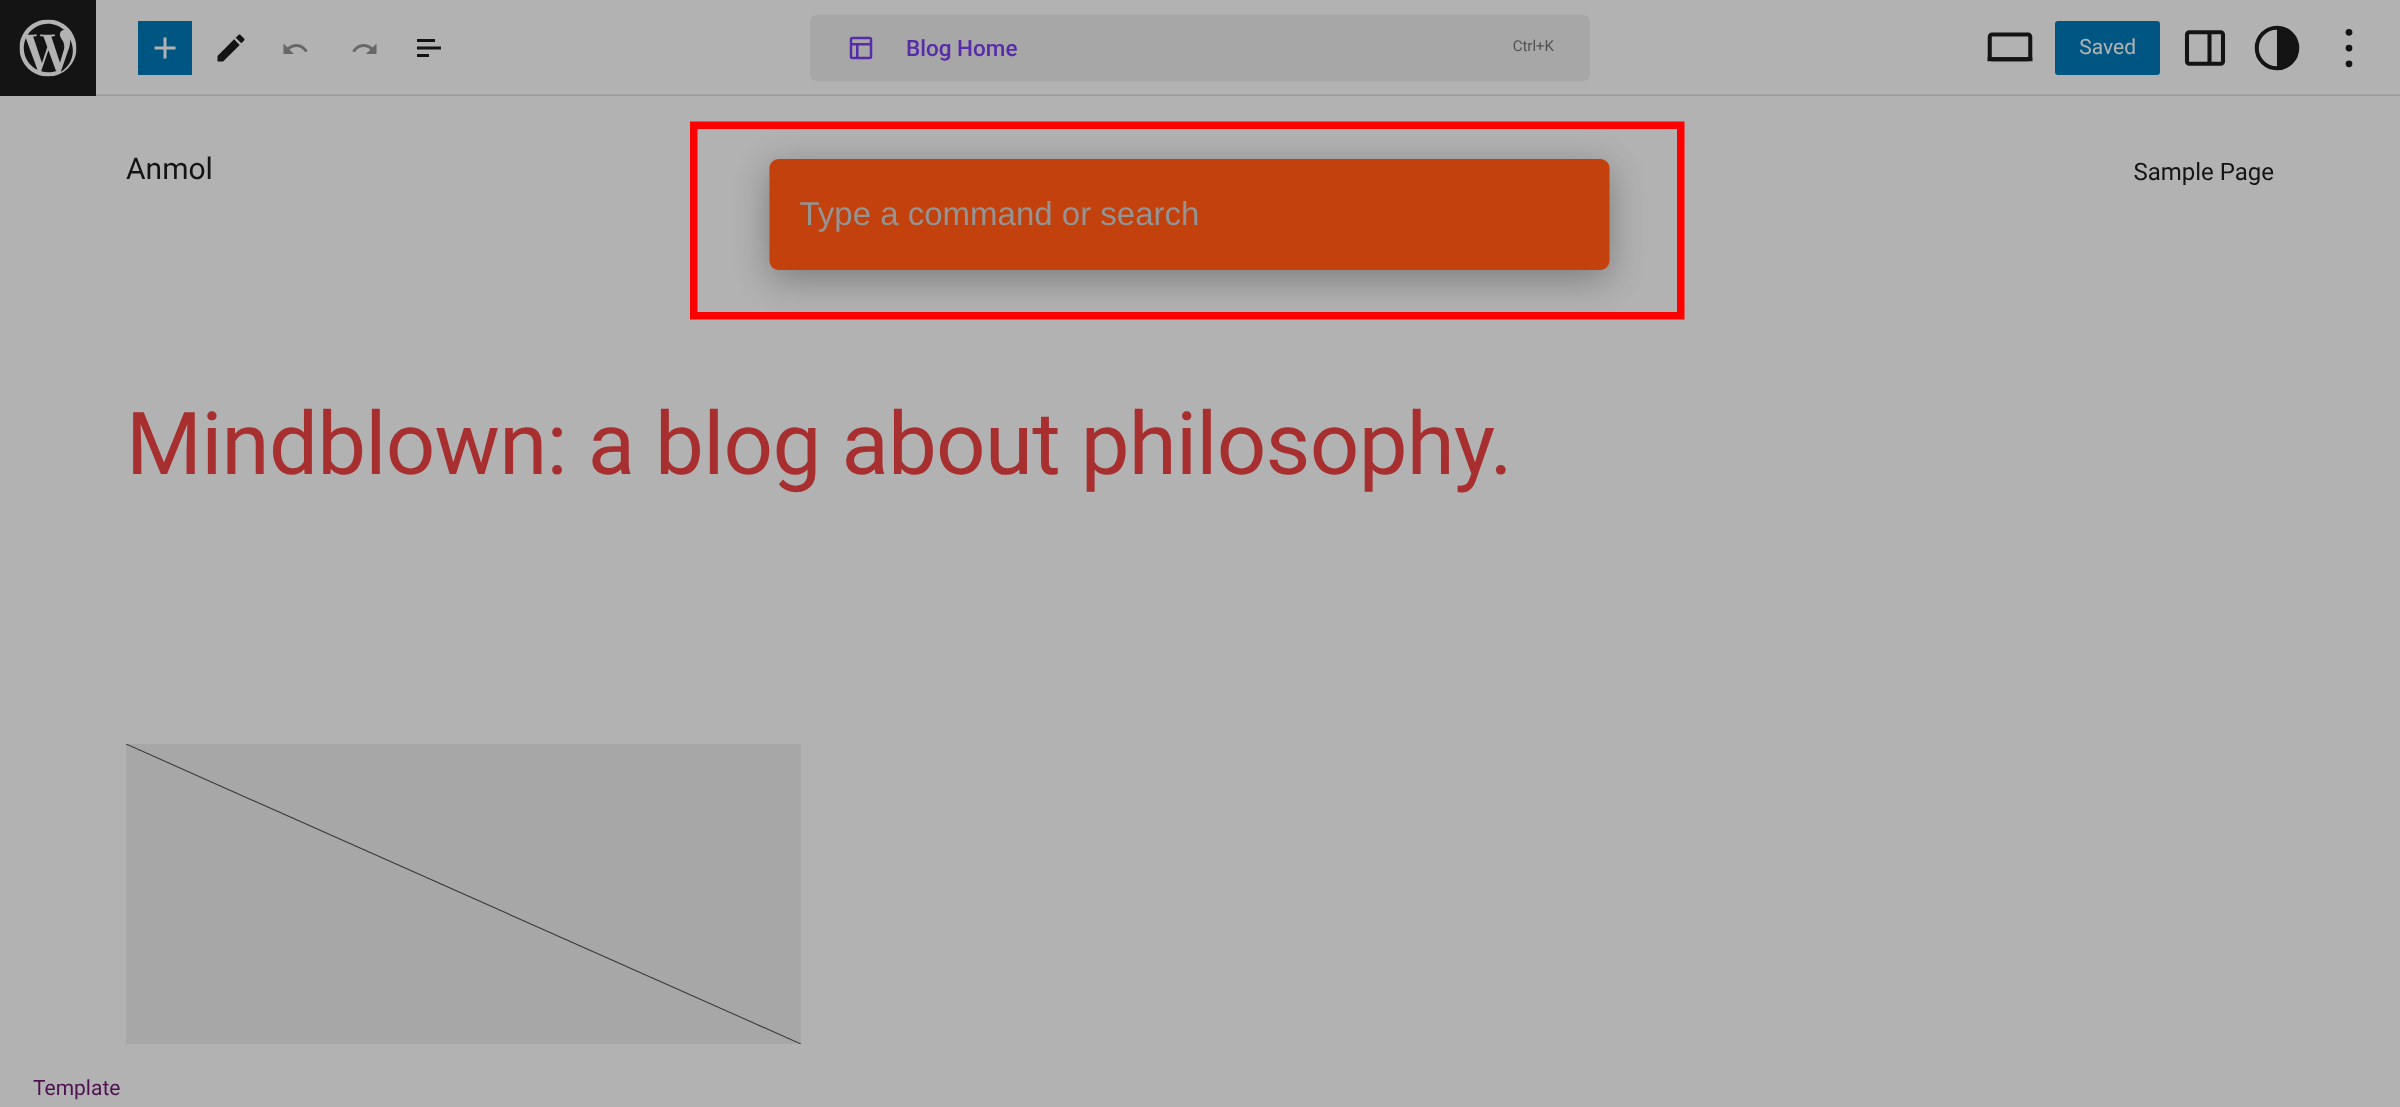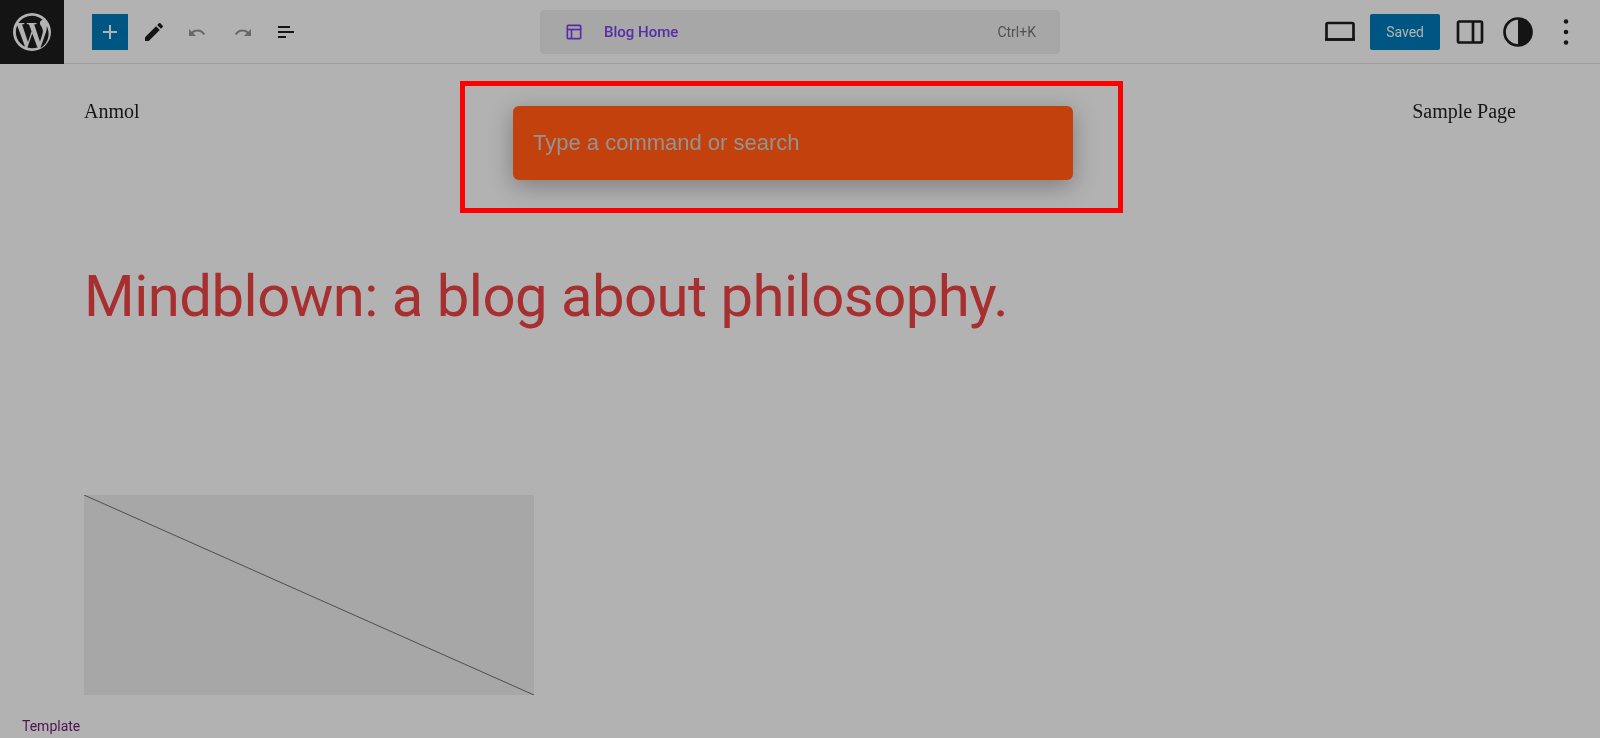--- a/index.html
+++ b/index.html
@@ -94,21 +94,21 @@
       width: 20px;
       height: 20px;
     }
     .doc-title {
       color: #7b3ff2;
       font-size: 15px;
       font-weight: 500;
     }
     .shortcut {
       color: #757575;
-      font-size: 14px;
+      font-size: 10px;
     }
     .toolbar-right {
       display: flex;
       align-items: center;
       gap: 12px;
       margin-left: auto;
       margin-right: 16px;
     }
     .view-btn {
       width: 36px;
@@ -130,29 +130,28 @@
       background: #fff;
       padding: 0;
       height: 638px;
       overflow: hidden;
     }
     .site-header {
       display: flex;
       justify-content: space-between;
       align-items: flex-end;
       padding: 36px 84px 20px;
-      font-family: Liberation Serif, serif;
     }
     .site-title {
       font-size: 20px;
       font-weight: 400;
       color: #1e1e1e;
     }
     .nav-link {
-      font-size: 20px;
+      font-size: 16px;
       color: #1e1e1e;
     }
     .main-heading {
       font-size: 58px;
       font-weight: 400;
       color: #ef4444;
       padding: 122px 84px 0;
       letter-spacing: -0.5px;
       line-height: 1.1;
     }

